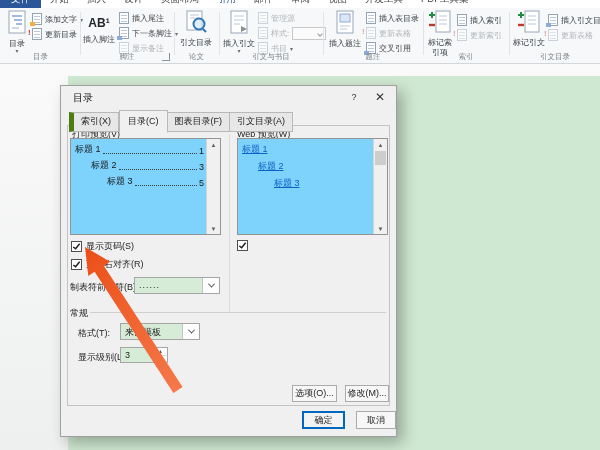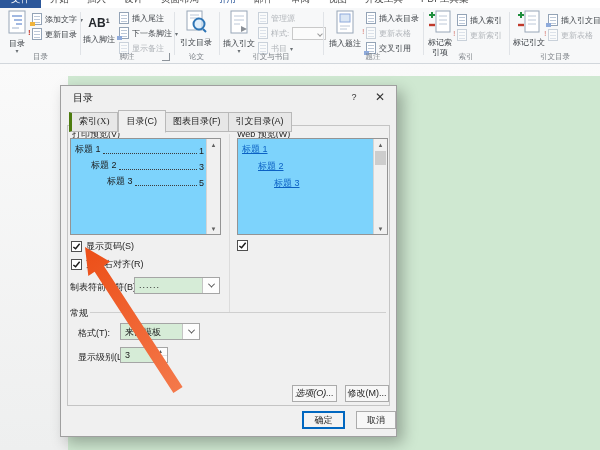--- a/index.html
+++ b/index.html
@@ -45,21 +45,21 @@
   .docdot{position:absolute;left:384px;top:71px;width:2px;height:2px;background:#6c7a6e;}
 
   
   .dialog{position:absolute;left:60px;top:85px;width:337px;height:352px;background:#f0f0f0;
      border:1px solid #9f9f9f;box-shadow:6px 6px 14px rgba(0,0,0,.28);box-sizing:border-box;font-size:9px;color:#1d1d1d;}
   .dtitle{position:absolute;left:12px;top:5px;font-size:10px;color:#111;}
   .dhelp{position:absolute;top:3px;width:16px;height:15px;display:flex;align-items:center;justify-content:center;color:#333;cursor:default;}
   .dclose{font-size:12px;}
   .dtabs{position:absolute;left:8px;top:23px;display:flex;align-items:flex-end;z-index:2;}
   .dtab{font-size:9px;color:#222;padding:2px 7px 3px;border:1px solid #b9b9b9;border-left:none;background:#e7e7e7;cursor:default;}
-  .dtab:first-child{border-left:3px solid #4d7c0f;font-family:Liberation Serif, serif;}
+  .dtab:first-child{border-left:5px solid #4d7c0f;}
   .dtab.active{background:#f0f0f0;padding:4px 8px 4px;border-bottom:1px solid #f0f0f0;position:relative;top:1px;border-left:1px solid #b9b9b9;}
   .dframe{position:absolute;left:6px;top:39px;width:323px;height:281px;border:1px solid #c4c4c4;box-sizing:border-box;}
   .plabel{position:absolute;font-size:9px;color:#1d1d1d;white-space:nowrap;}
   .pbox{position:absolute;border:1px solid #949494;background:#7dd3fc;box-sizing:border-box;overflow:hidden;}
   .pcontent{position:absolute;left:4px;top:4px;right:16px;}
   .tocrow{display:flex;align-items:flex-end;margin-bottom:3px;font-size:9px;color:#191919;}
   .leader{flex:1;border-bottom:1px dotted #3c3c3c;margin:0 2px 2px 2px;}
   .weblink{font-size:9px;color:#0b61c4;text-decoration:underline;margin-bottom:4px;white-space:nowrap;}
   .vscroll{position:absolute;top:0;right:0;bottom:0;width:13px;background:#f0f0f0;border-left:1px solid #d5d5d5;}
   .varrow{position:absolute;left:0;right:0;height:11px;display:flex;align-items:center;justify-content:center;font-size:6px;color:#606060;}
@@ -390,21 +390,21 @@
       </div>
       <div class="plabel" style="left:10px;top:225px;">显示级别(L):</div>
       <div class="spinfield" style="left:52px;top:221px;width:48px;height:16px;">
         <span class="sval">3</span>
         <span class="spincol">
           <span class="spinbtn">▲</span>
           <span class="spinbtn">▼</span>
         </span>
       </div>
 
-      <div class="dbtn" style="left:224px;top:259px;width:45px;font-style:italic;">选项(O)...</div>
+      <div class="dbtn" style="left:224px;top:259px;width:45px;">选项(O)...</div>
       <div class="dbtn" style="left:277px;top:259px;width:44px;">修改(M)...</div>
     </div>
 
     <div class="dbtn default" style="left:241px;top:325px;width:43px;height:18px;">确定</div>
     <div class="dbtn" style="left:295px;top:325px;width:40px;height:18px;">取消</div>
   </div>
 
   <svg class="arrowsvg" width="600" height="450" viewBox="0 0 600 450">
     <defs>
       <linearGradient id="agrad" gradientUnits="userSpaceOnUse" x1="85" y1="247" x2="182" y2="390">

